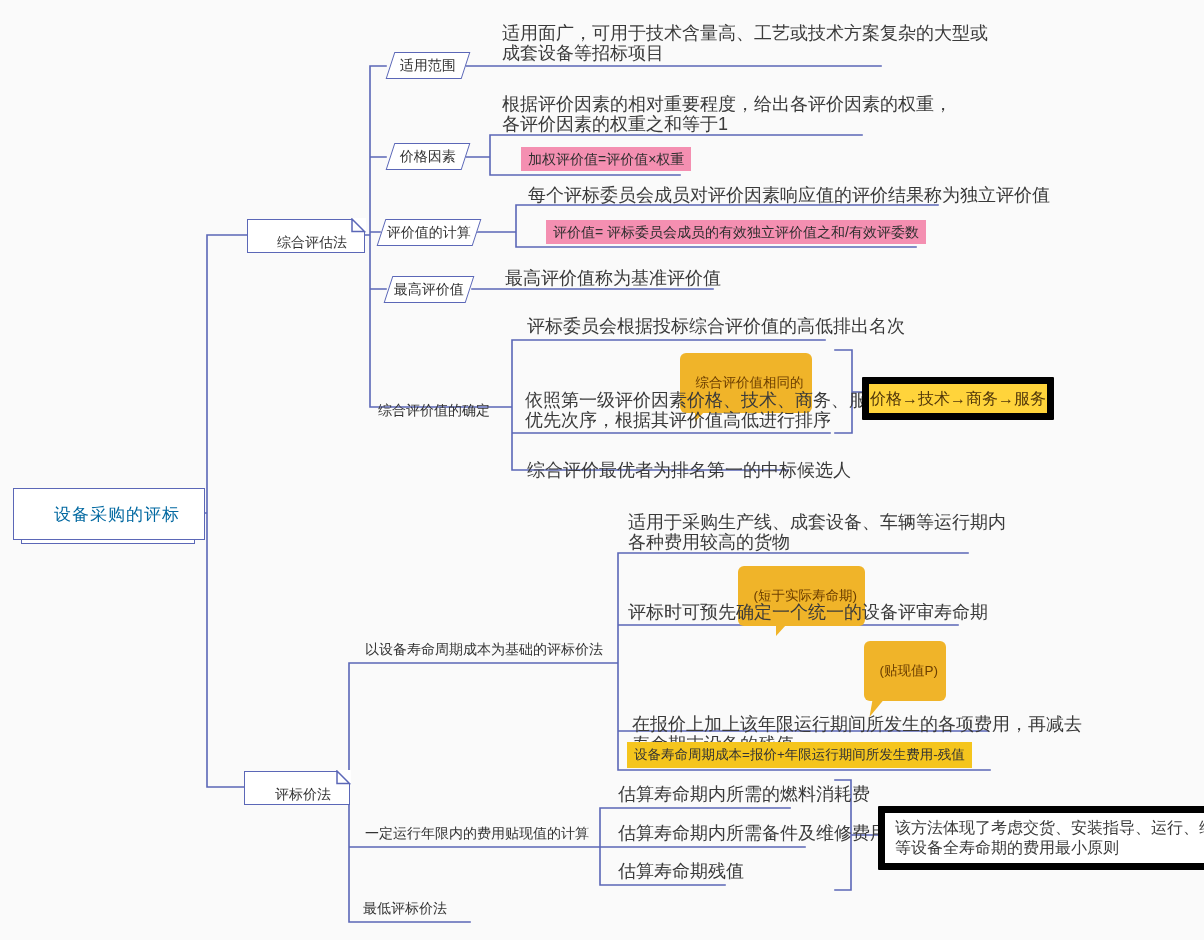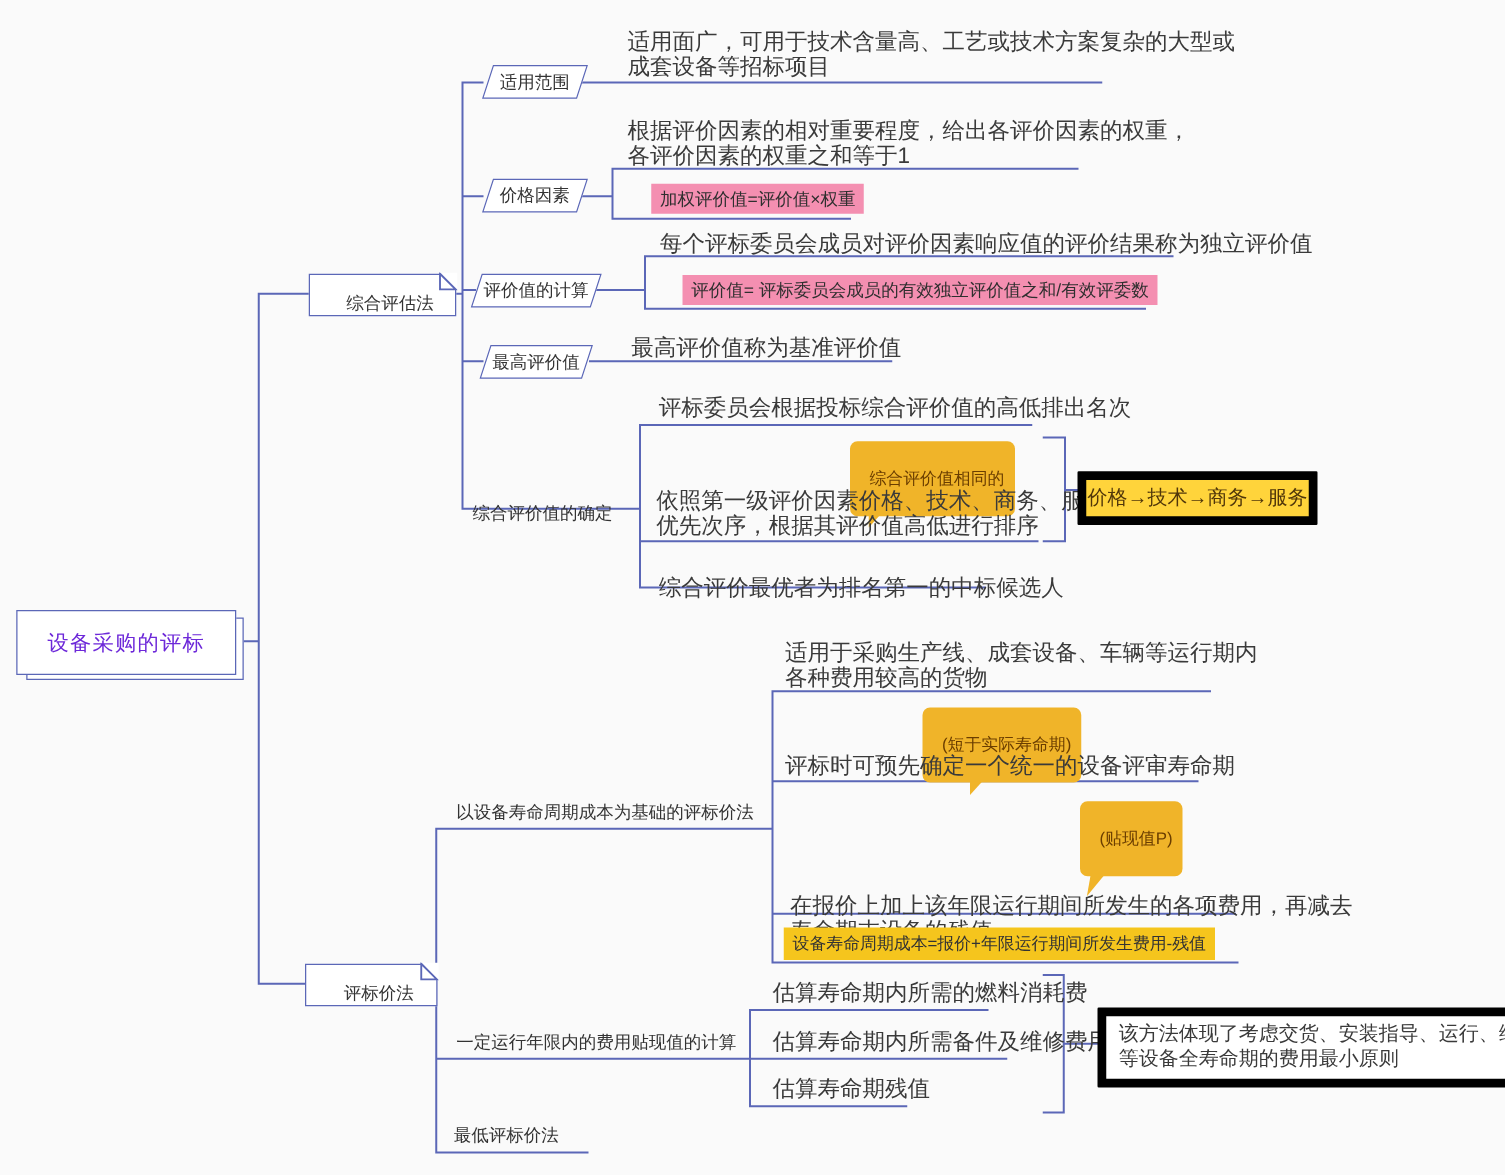--- a/index.html
+++ b/index.html
@@ -9,21 +9,21 @@
     color:#3a3a3a;overflow:hidden;
   }
   .abs{position:absolute;}
   svg.wires{position:absolute;left:0;top:0;pointer-events:none;}
   
   .t{position:absolute;font-size:18px;line-height:20px;color:#3a3a3a;white-space:pre;}
   .t.label{font-size:14px;color:#333;}
   
   .root-back{position:absolute;border:1.6px solid #5B67B7;background:#fff;}
   .root{position:absolute;border:1.6px solid #5B67B7;background:#fff;display:flex;align-items:center;justify-content:center;
-        font-size:17px;color:#6d28d9;letter-spacing:1px;}
+        font-size:17px;color:#0369a1;letter-spacing:1px;padding-left:16px;}
   
   .note{position:absolute;border:1.6px solid #5B67B7;background:#fff;display:flex;align-items:flex-end;justify-content:center;
         font-size:14px;color:#333;padding-left:12px;}
   .note .fold{position:absolute;top:-1.6px;right:-1.6px;}
   
   .pgram{position:absolute;border:1.6px solid #5B67B7;background:#fff;transform:skewX(-18deg);
          display:flex;align-items:center;justify-content:center;}
   .pgram span{transform:skewX(18deg);font-size:14px;color:#333;white-space:pre;}
   
   .pink{position:absolute;background:#F48FB1;color:#2f2f2f;font-size:14px;line-height:20px;

